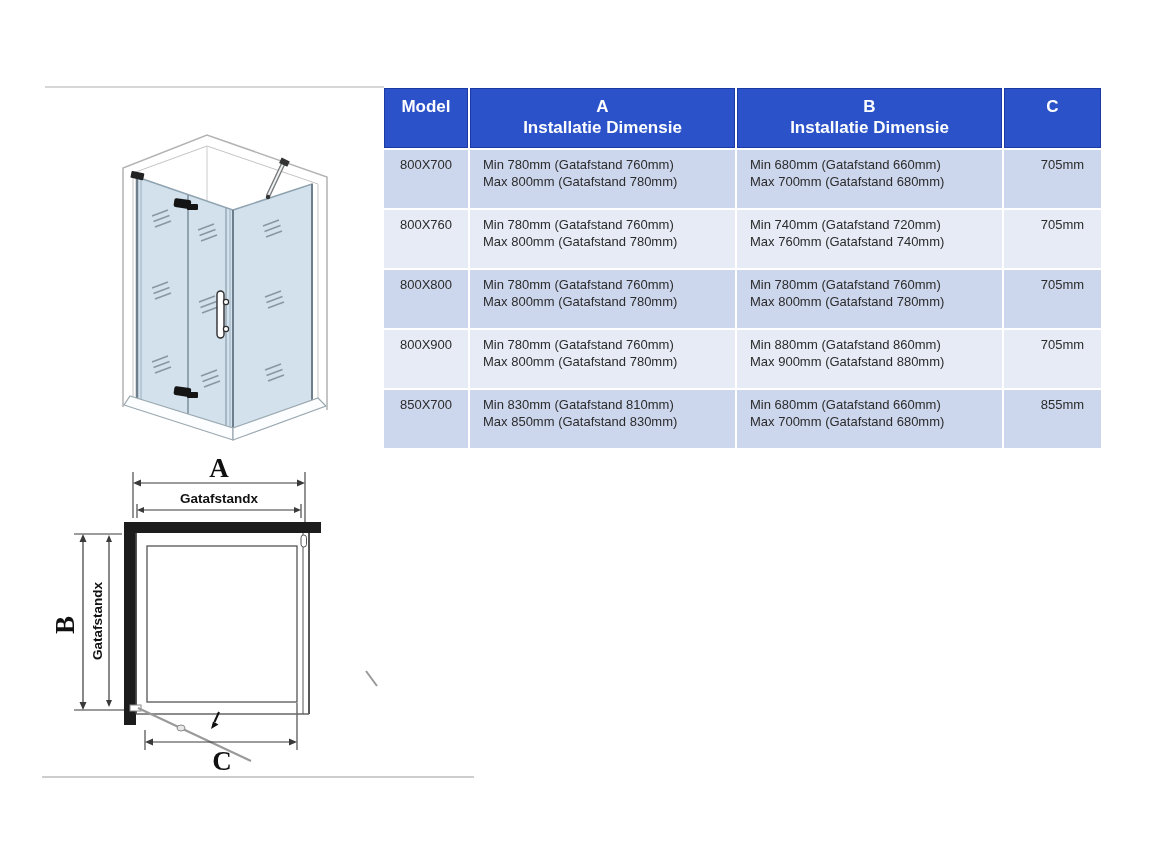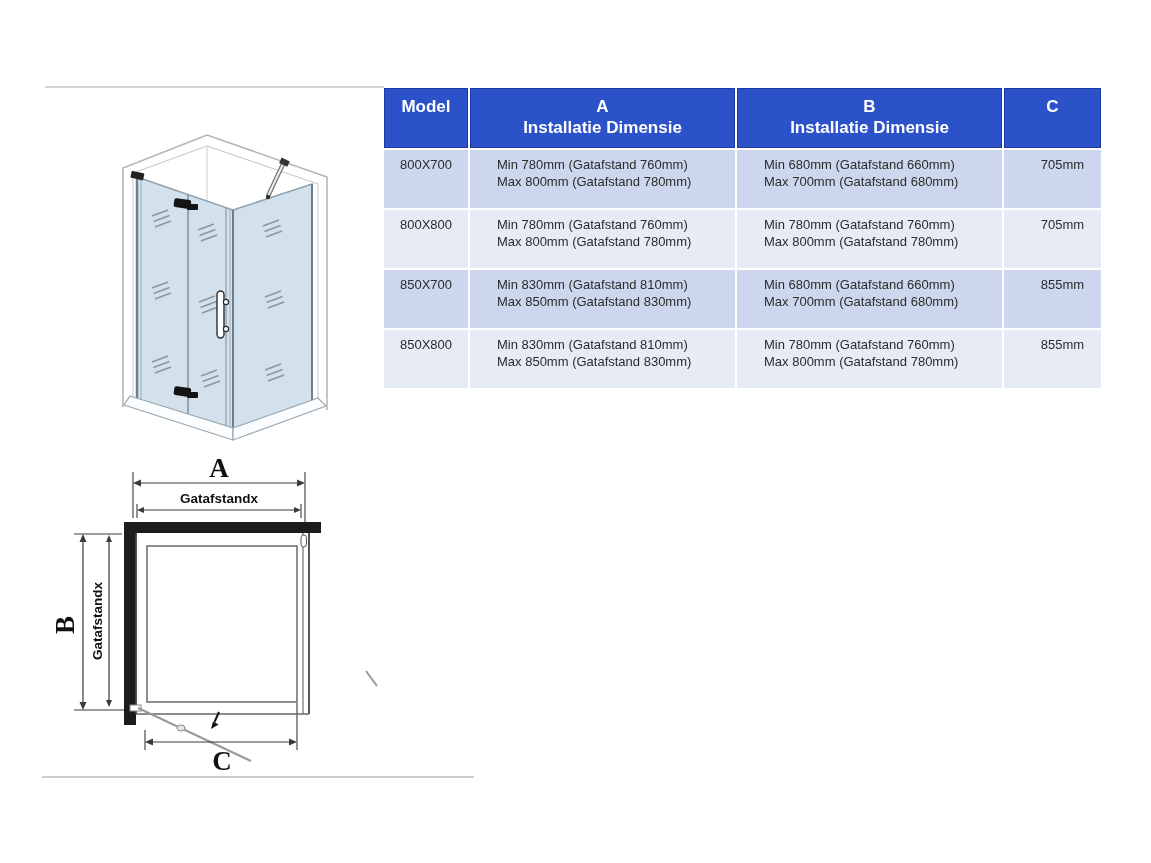--- a/index.html
+++ b/index.html
@@ -32,21 +32,21 @@
   .hl2{line-height:21px;}
   td{
     height:60px;vertical-align:top;box-sizing:border-box;
     border-right:2px solid #fff;border-bottom:2px solid #fff;
     color:var(--body-text);font-size:13px;line-height:17px;padding:6px 0 0 0;
   }
   td:last-child{border-right:none;padding-left:20px;}
   tr.row:nth-child(odd) td{background:var(--row-odd);}
   tr.row:nth-child(even) td{background:var(--row-even);}
   td.tm,td.tc{text-align:center;}
-  td.ta,td.tb{padding-left:27px;}
+  td.ta,td.tb{padding-left:13px;}
   .dimtext{font-weight:bold;font-size:13.5px;}
   .biglabel{font-family:"Liberation Serif", serif;font-weight:bold;font-size:27px;}
 </style>
 </head>
 <body>
 
 <div class="canvas">
 
   <div class="img-top-border"></div>
   <div class="img-bottom-border"></div>
@@ -222,59 +222,71 @@
       <div>Min 780mm (Gatafstand 760mm)</div>
       <div>Max 800mm (Gatafstand 780mm)</div>
     </td>
     <td class="tb">
       <div>Min 680mm (Gatafstand 660mm)</div>
       <div>Max 700mm (Gatafstand 680mm)</div>
     </td>
     <td class="tc">705mm</td>
   </tr>
 
+  <tr class="row">
+    <td class="tm">800X760</td>
+    <td class="ta">
+      <div>Min 780mm (Gatafstand 760mm)</div>
+      <div>Max 800mm (Gatafstand 780mm)</div>
+    </td>
+    <td class="tb">
+      <div>Min 740mm (Gatafstand 720mm)</div>
+      <div>Max 760mm (Gatafstand 740mm)</div>
+    </td>
+    <td class="tc">705mm</td>
+  </tr>
 
   <tr class="row">
     <td class="tm">800X800</td>
     <td class="ta">
       <div>Min 780mm (Gatafstand 760mm)</div>
       <div>Max 800mm (Gatafstand 780mm)</div>
     </td>
     <td class="tb">
       <div>Min 780mm (Gatafstand 760mm)</div>
       <div>Max 800mm (Gatafstand 780mm)</div>
     </td>
     <td class="tc">705mm</td>
   </tr>
 
+  <tr class="row">
+    <td class="tm">800X900</td>
+    <td class="ta">
+      <div>Min 780mm (Gatafstand 760mm)</div>
+      <div>Max 800mm (Gatafstand 780mm)</div>
+    </td>
+    <td class="tb">
+      <div>Min 880mm (Gatafstand 860mm)</div>
+      <div>Max 900mm (Gatafstand 880mm)</div>
+    </td>
+    <td class="tc">705mm</td>
+  </tr>
 
 
   <tr class="row">
     <td class="tm">850X700</td>
     <td class="ta">
       <div>Min 830mm (Gatafstand 810mm)</div>
       <div>Max 850mm (Gatafstand 830mm)</div>
     </td>
     <td class="tb">
       <div>Min 680mm (Gatafstand 660mm)</div>
       <div>Max 700mm (Gatafstand 680mm)</div>
     </td>
     <td class="tc">855mm</td>
   </tr>
 
 
-  <tr class="row">
-    <td class="tm">850X800</td>
-    <td class="ta">
-      <div>Min 830mm (Gatafstand 810mm)</div>
-      <div>Max 850mm (Gatafstand 830mm)</div>
-    </td>
-    <td class="tb">
-      <div>Min 780mm (Gatafstand 760mm)</div>
-      <div>Max 800mm (Gatafstand 780mm)</div>
-    </td>
-    <td class="tc">855mm</td>
-  </tr>
 
 
 </tbody>
   </table>
 </div>
 
 </body></html>

